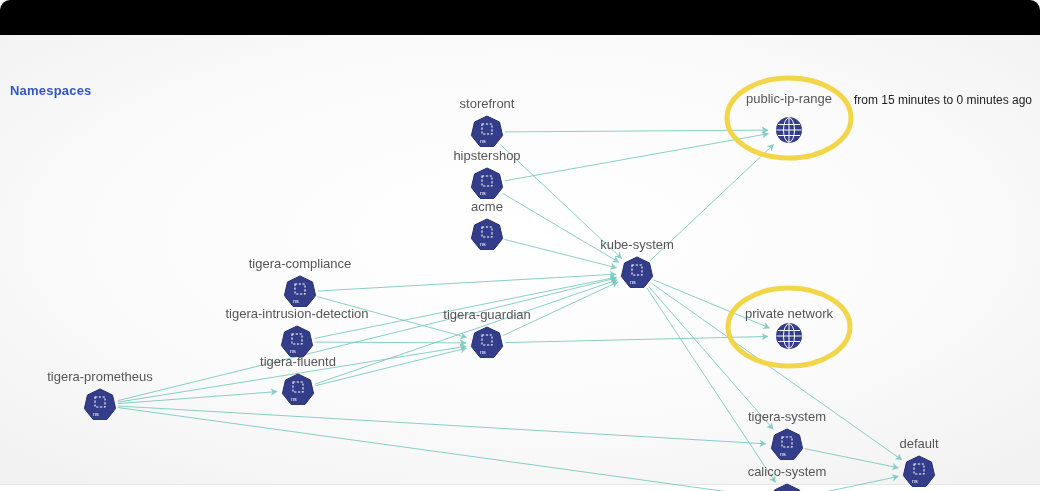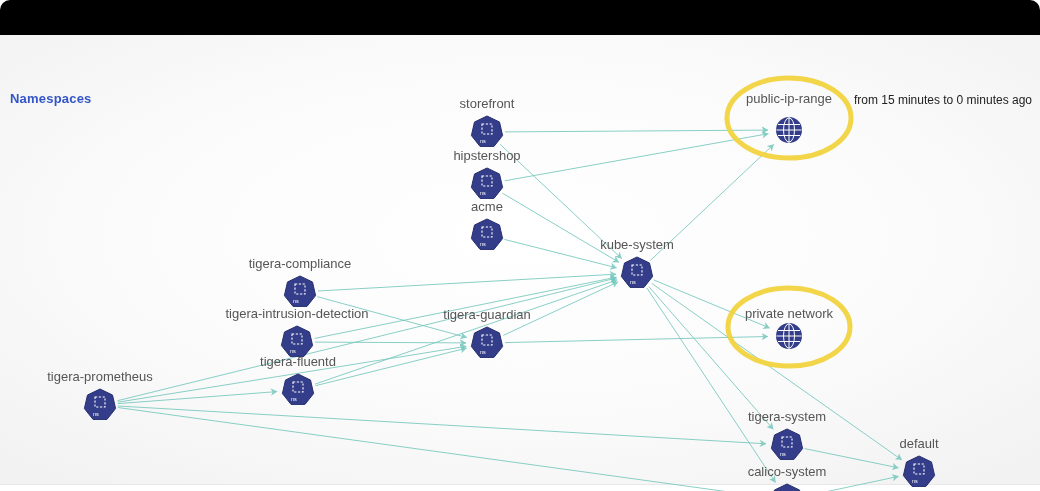--- a/index.html
+++ b/index.html
@@ -32,21 +32,21 @@
   #graph-svg {
     position: absolute;
     top: 0; left: 0;
     width: 1040px;
     height: 491px;
     z-index: 1;
   }
   .view-title {
     position: absolute;
     left: 10px;
-    top: 56px;
+    top: 48px;
     font-size: 13px;
     font-weight: bold;
     letter-spacing: 0.2px;
     z-index: 2;
   }
   .time-range {
     position: absolute;
     right: 8px;
     top: 58px;
     font-size: 12px;

